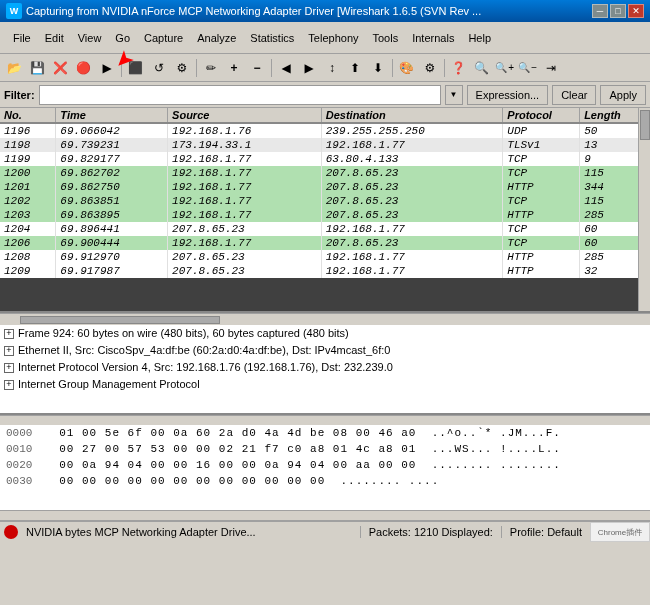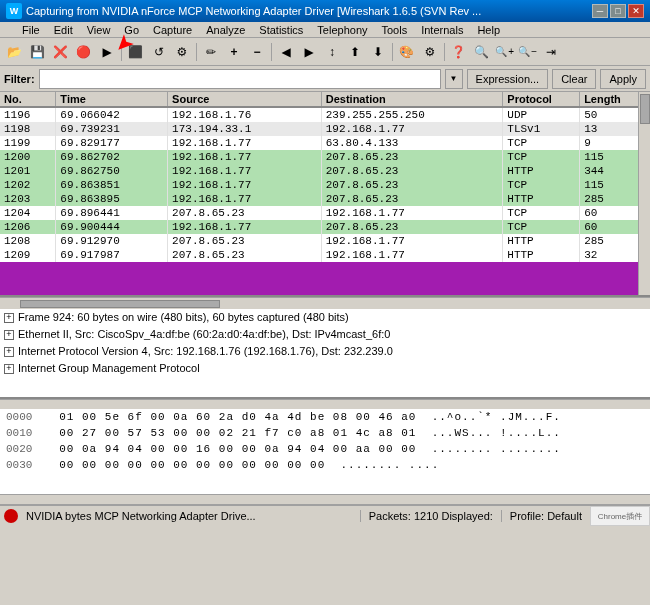--- a/index.html
+++ b/index.html
@@ -51,25 +51,25 @@
       font-size: 9px;
       display: flex; align-items: center; justify-content: center;
       cursor: pointer;
     }
     .title-bar-btn.min { background: #7f8c8d; }
     .title-bar-btn.max { background: #7f8c8d; }
 
     
     .menu-bar {
       background: #d4d0c8;
-      padding: 2px 16px;
+      padding: 2px 7px;
       display: flex;
       gap: 2px;
       border-bottom: 1px solid #a0a0a0;
-      height: 16px;
+      height: 32px;
       align-items: center;
     }
     .menu-item {
       padding: 1px 6px;
       font-size: 11px;
       cursor: pointer;
       color: #000;
     }
 
     
@@ -138,25 +138,26 @@
       padding: 1px 8px;
       height: 20px;
       background: #d4d0c8;
       border: 1px solid #999;
       cursor: pointer;
       font-size: 11px;
     }
 
     
     .packet-table-wrapper {
-      background: #a21caf;
+      background: #404040;
       overflow: hidden;
       height: 205px;
       border-bottom: 2px solid #888;
       position: relative;
+      font-style: italic;
     }
     .packet-table {
       width: 100%;
       border-collapse: collapse;
       font-size: 11px;
       font-family: 'Courier New', monospace;
     }
     .packet-table thead th {
       background: #d4d0c8;
       border-right: 1px solid #a0a0a0;

